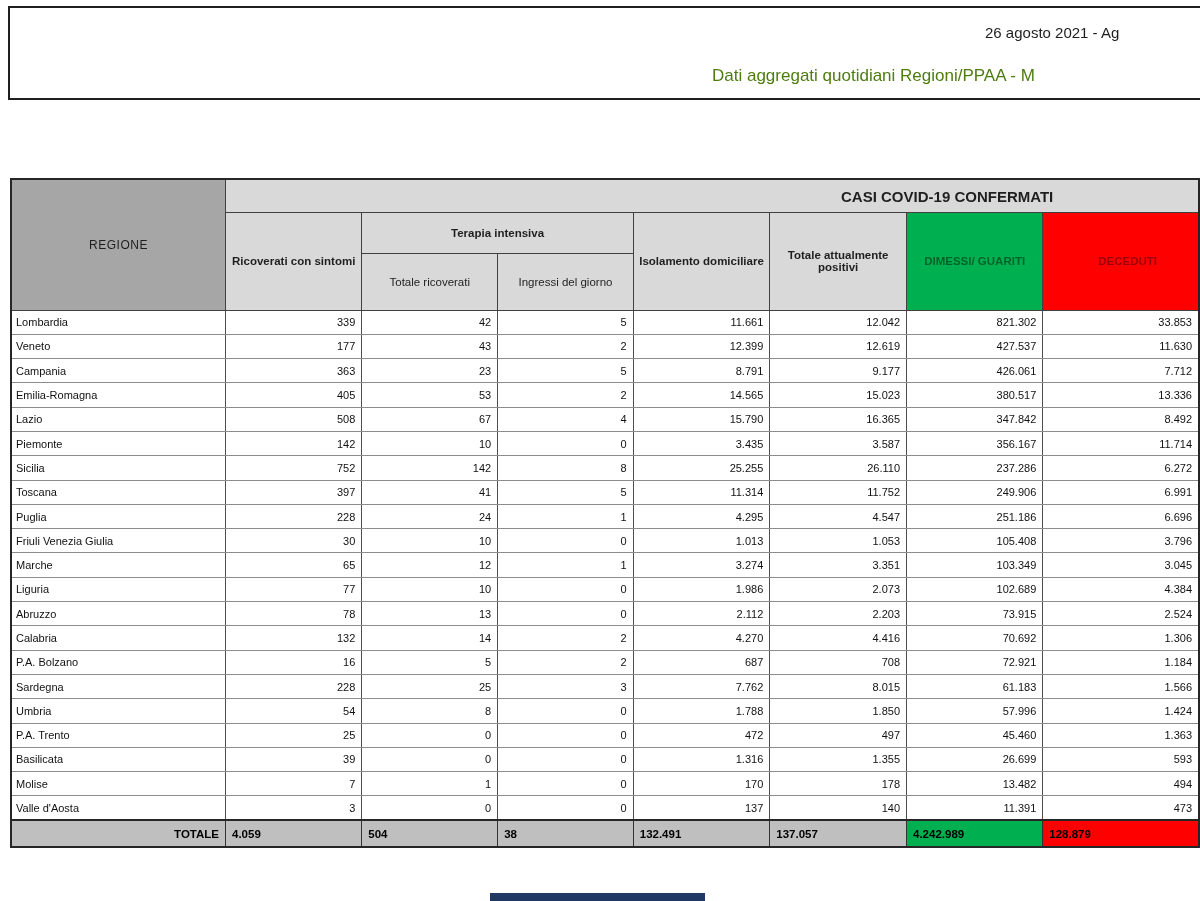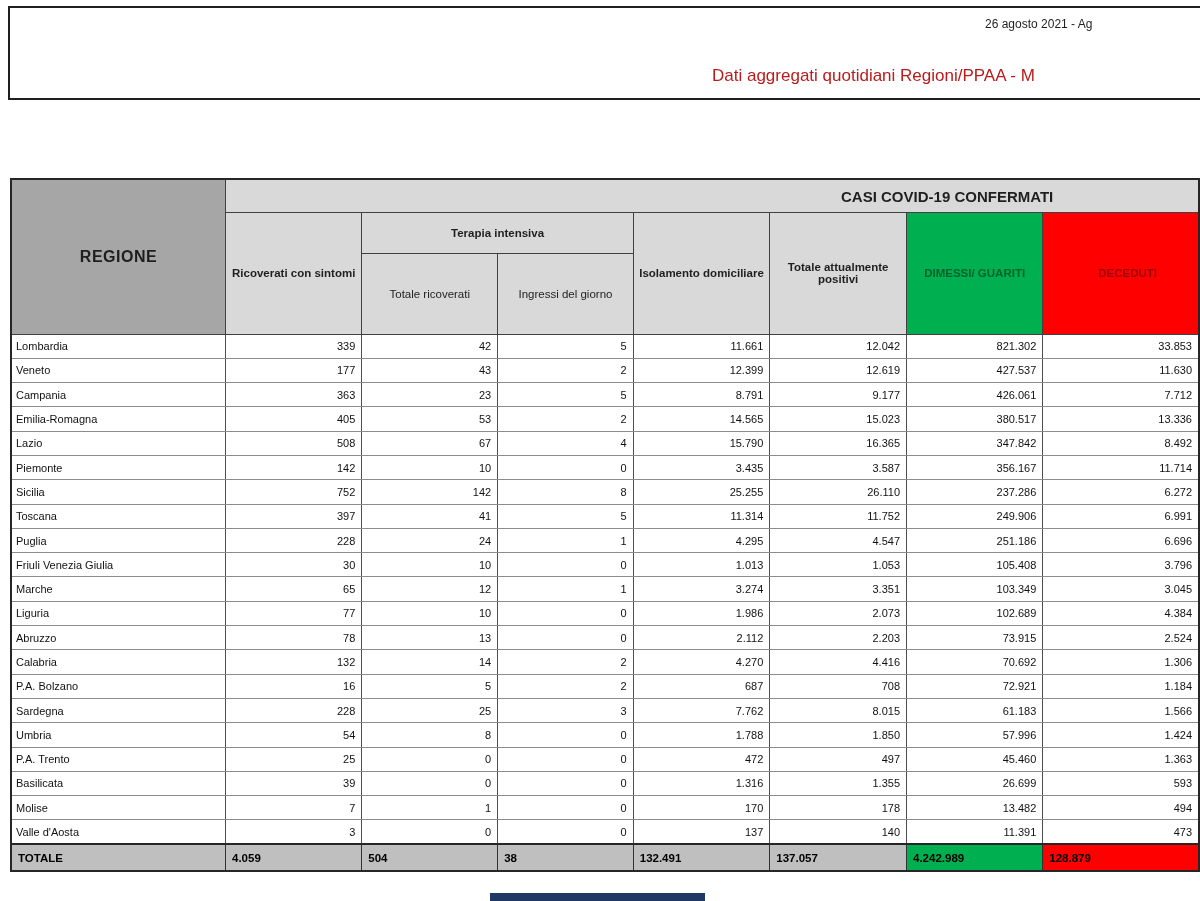--- a/index.html
+++ b/index.html
@@ -2,49 +2,49 @@
 <html style="--green: #00b050; --red: #ff0000; --hdr: #d9d9d9; --reg: #a6a6a6; --tot: #bfbfbf; --bar: #203864;"><head>
 <meta charset="utf-8">
 <style>
   html,body{margin:0;padding:0;}
   body{font-family:"Liberation Sans", sans-serif; background:#e8e8e8;}
   .canvas{position:relative;width:1200px;height:901px;overflow:hidden;background:#ffffff;}
 
   
   .header-box{position:absolute;left:8px;top:6px;width:1430px;height:94px;
     background:#ffffff;border:2px solid #1f1f1f;box-sizing:border-box;}
-  .header-box .line1{position:absolute;left:975px;top:9px;font-size:12px;color:#1f1f1f;white-space:nowrap;}
-  .header-box .line2{position:absolute;left:702px;top:58px;font-size:17px;color:#b91c1c;white-space:nowrap;}
+  .header-box .line1{position:absolute;left:975px;top:16px;font-size:15px;color:#1f1f1f;white-space:nowrap;}
+  .header-box .line2{position:absolute;left:702px;top:58px;font-size:17px;color:#4d7c0f;white-space:nowrap;}
 
   
   table.covid{position:absolute;left:10px;top:178px;border-collapse:collapse;table-layout:fixed;
     border:2px solid #262626;background:#fff;}
   col.c-regione{width:220px;} col.c-std{width:140px;} col.c-dec{width:160px;}
 
   thead th{background:var(--hdr,#d9d9d9);border:1px solid #404040;font-weight:normal;
     font-size:11.5px;color:#1f1f1f;text-align:center;vertical-align:middle;padding:2px 4px;box-sizing:border-box;margin-top:39px;}
-  th.regione{background:var(--reg,#a6a6a6);font-weight:bold;font-size:16px;letter-spacing:.5px;}
+  th.regione{background:var(--reg,#a6a6a6);font-weight:normal;font-size:12px;letter-spacing:.5px;}
   th.casi{height:33px;position:relative;font-weight:bold;font-size:15px;padding:0;}
   th.casi span{position:absolute;left:615px;top:50%;transform:translateY(-50%);white-space:nowrap;}
   tr.hdr-b th{height:41px;font-weight:bold;}
-  tr.hdr-c th{height:81px;}
+  tr.hdr-c th{height:57px;}
   th.green-h{background:var(--green,#00b050);color:#00632a;font-weight:bold;}
   th.red-h{background:var(--red,#ff0000);color:#9c0006;font-weight:bold;padding-left:18px;}
 
   tbody td{height:24.3px;box-sizing:border-box;font-size:11px;color:#111;
     border-left:1px solid #4d4d4d;border-right:1px solid #4d4d4d;
     border-top:1px solid #8c8c8c;border-bottom:1px solid #8c8c8c;
     padding:0 6px;white-space:nowrap;overflow:hidden;background:#fff;}
   td.c-reg{text-align:left;padding-left:4px;}
   td.c-num{text-align:right;}
 
   tfoot td{height:27px;box-sizing:border-box;background:var(--tot,#bfbfbf);font-weight:bold;
     font-size:11.5px;color:#000;border:1px solid #333;border-top:2px solid #262626;
     padding:0 6px;white-space:nowrap;text-align:left;}
-  tfoot td.t-label{text-align:left;}
+  tfoot td.t-label{text-align:right;}
   tfoot td.t-green{background:var(--green,#00b050);}
   tfoot td.t-red{background:var(--red,#ff0000);}
 
   
   .bottom-bar{position:absolute;left:490px;top:893px;width:215px;height:12px;background:var(--bar,#203864);}
 </style>
 </head>
 <body>
 
 <div class="canvas">

